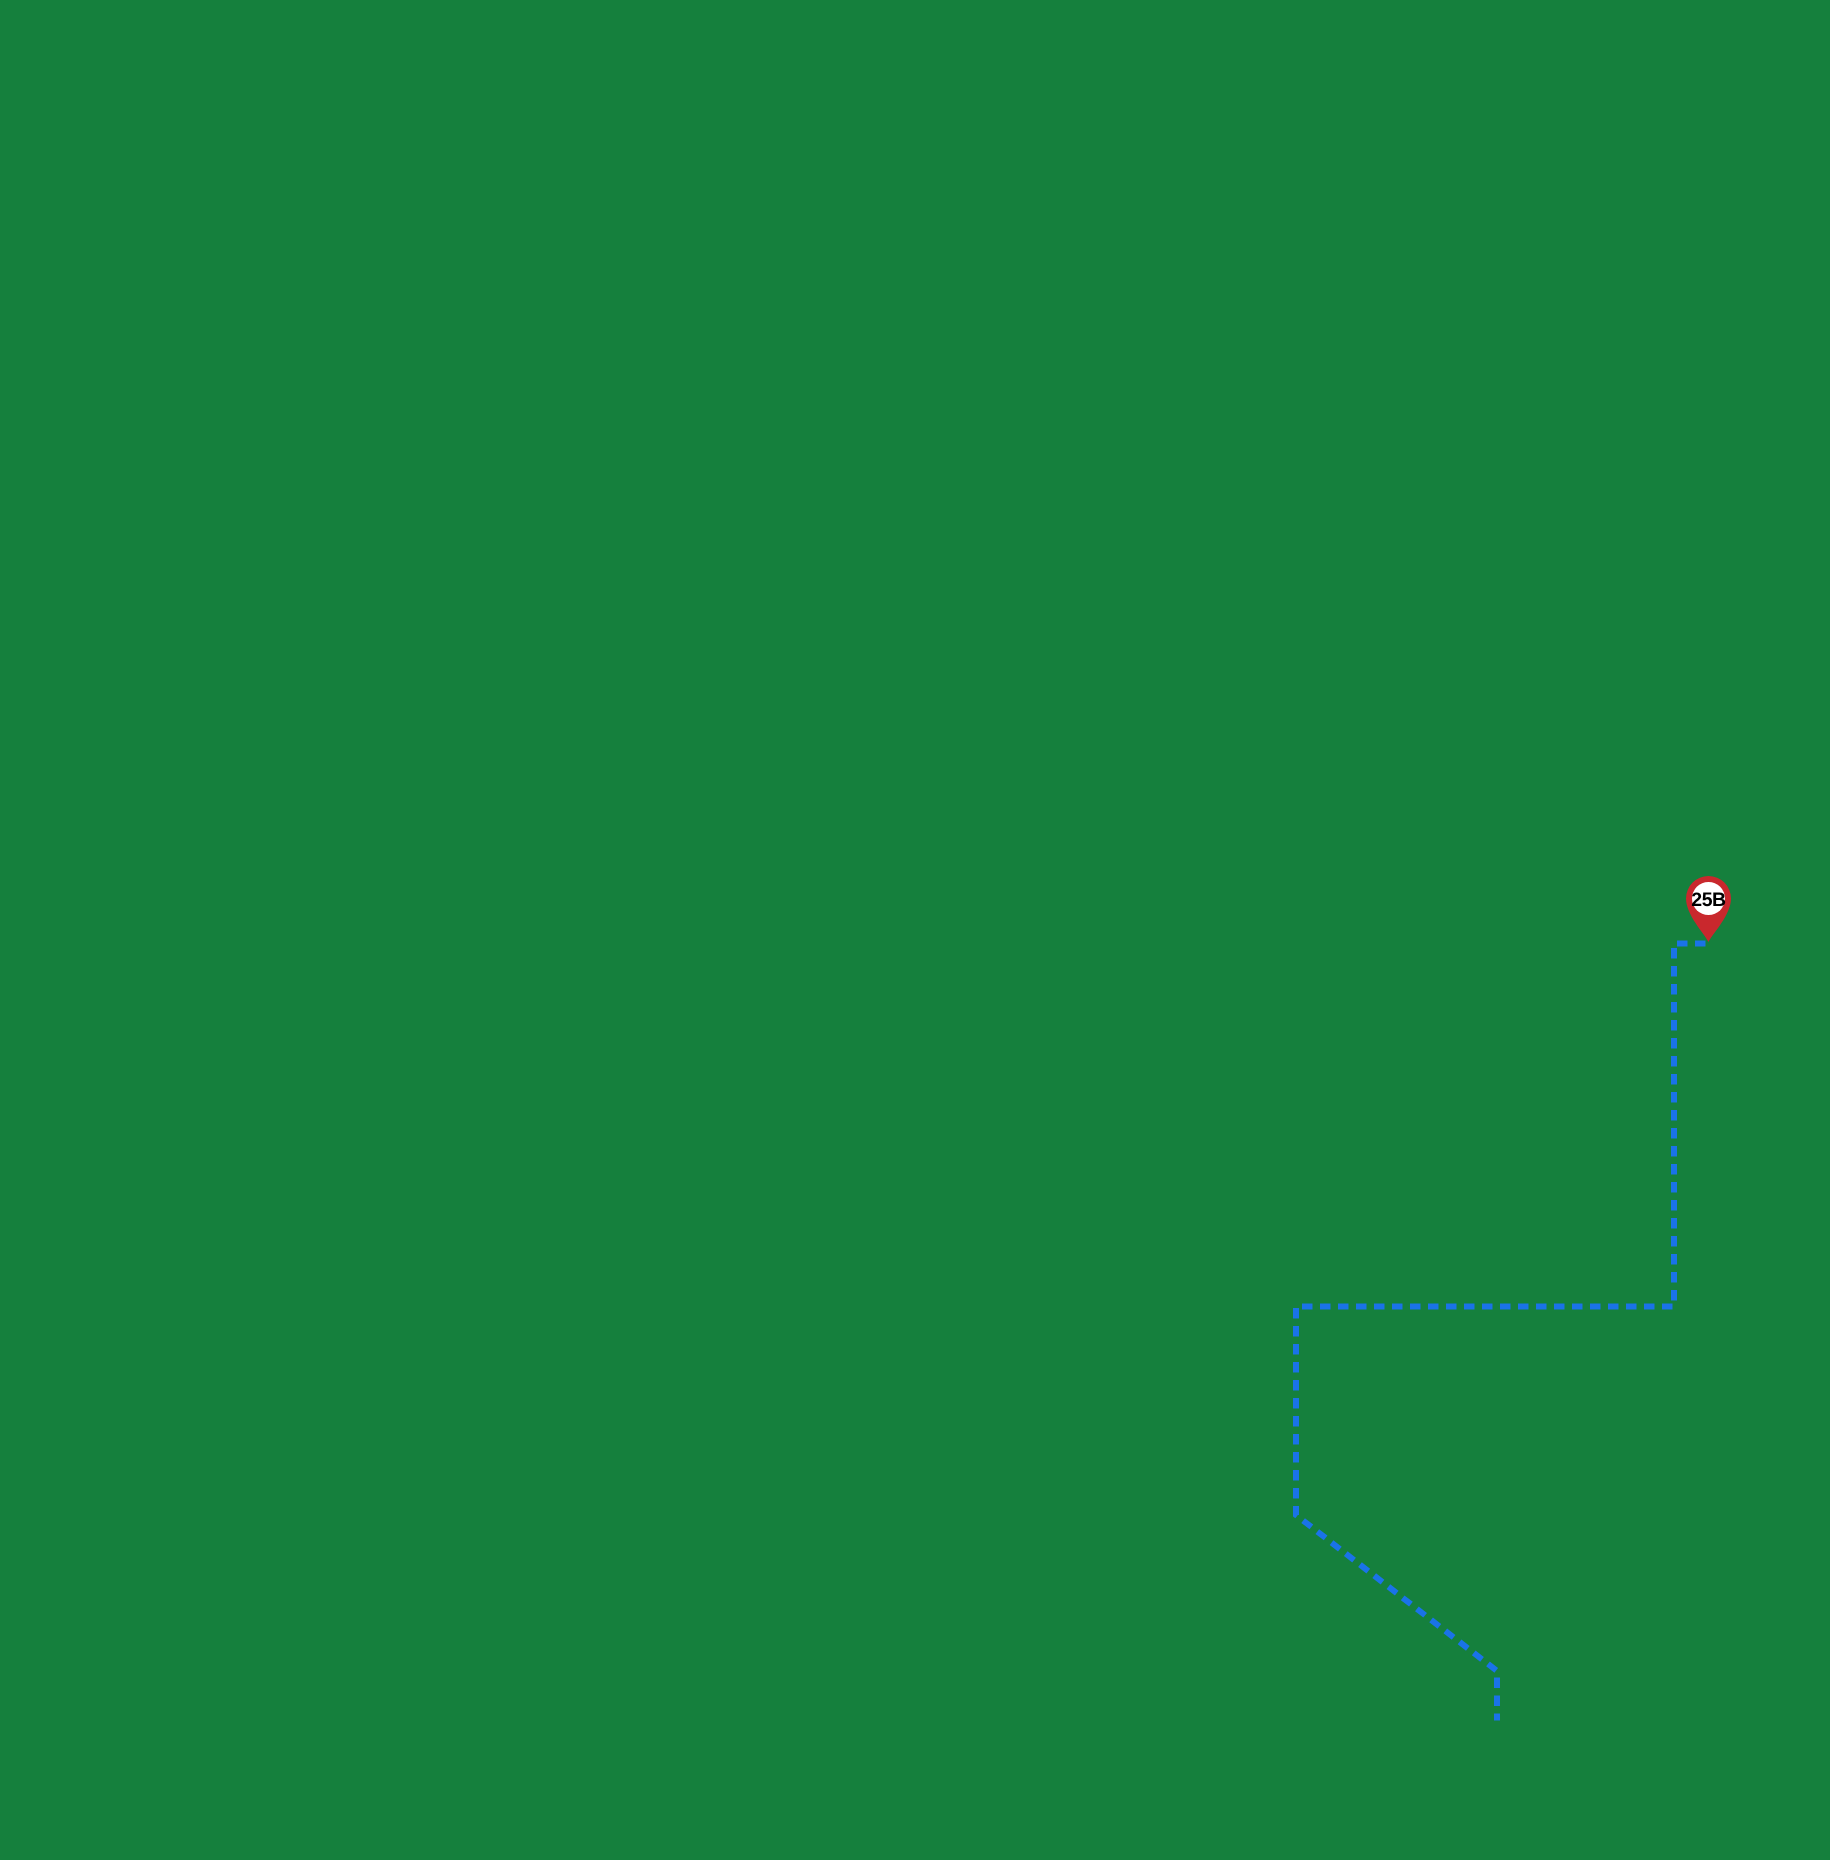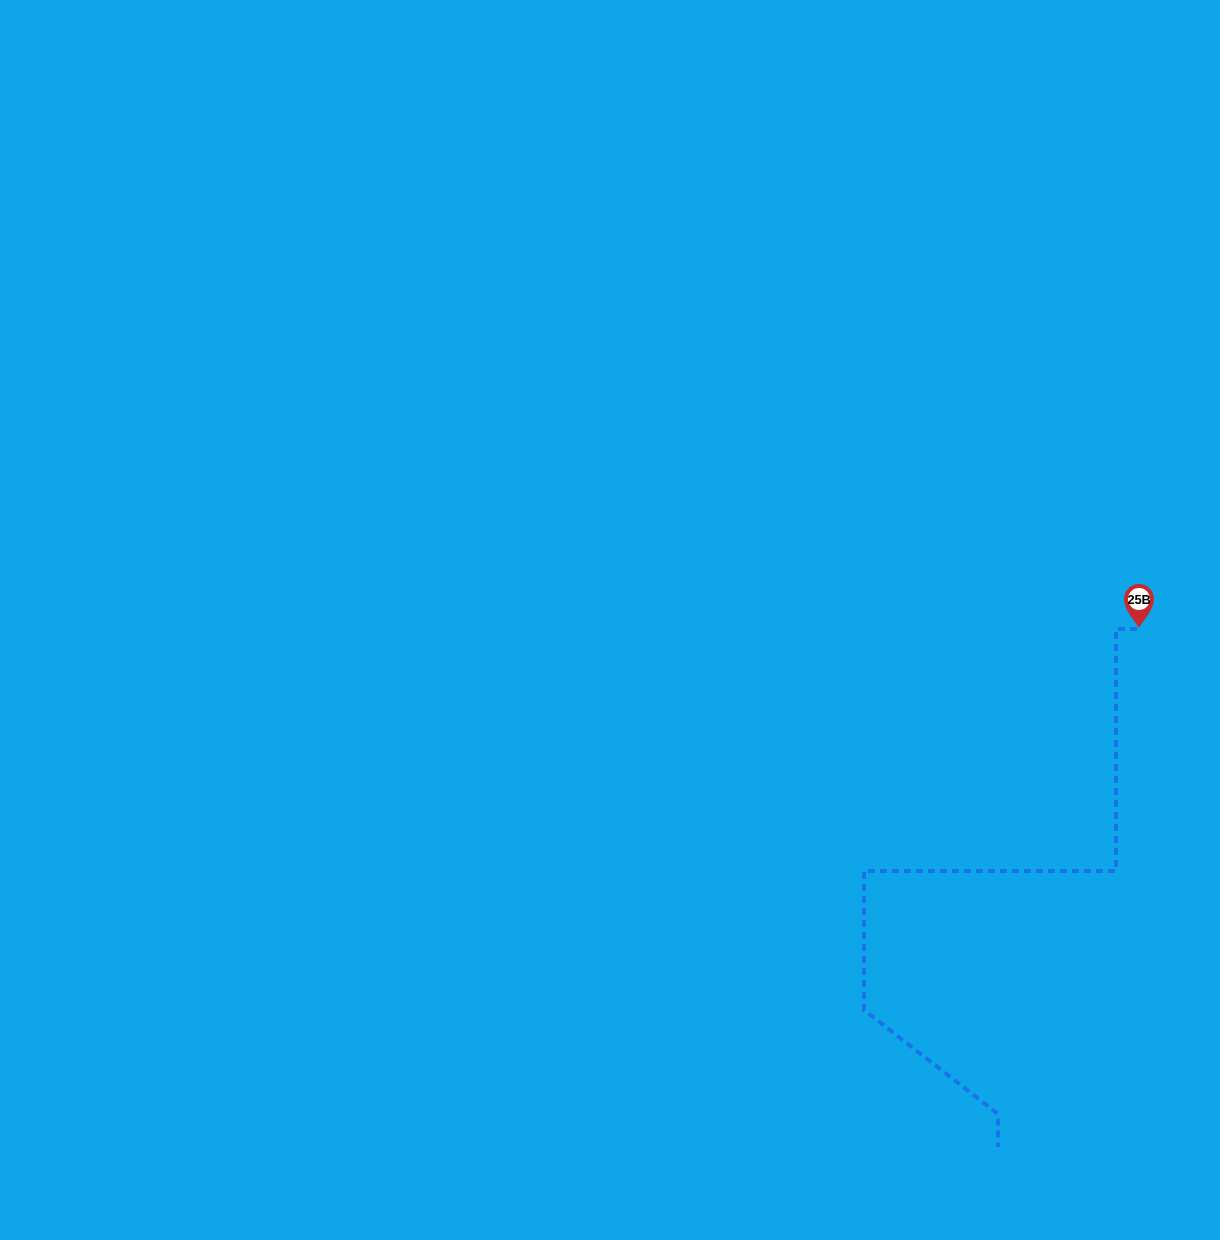--- a/index.html
+++ b/index.html
@@ -4,21 +4,21 @@
 <style>
   html, body {
     margin: 0;
     padding: 0;
     background: #000000;
   }
   .map-canvas {
     position: relative;
     width: 1220px;
     height: 1240px;
-    background: #0ea5e9;
+    background: #15803d;
     overflow: hidden;
   }
   .route-overlay {
     position: absolute;
     left: 0;
     top: 0;
     display: block;
   }
   .route-line {
     fill: none;

